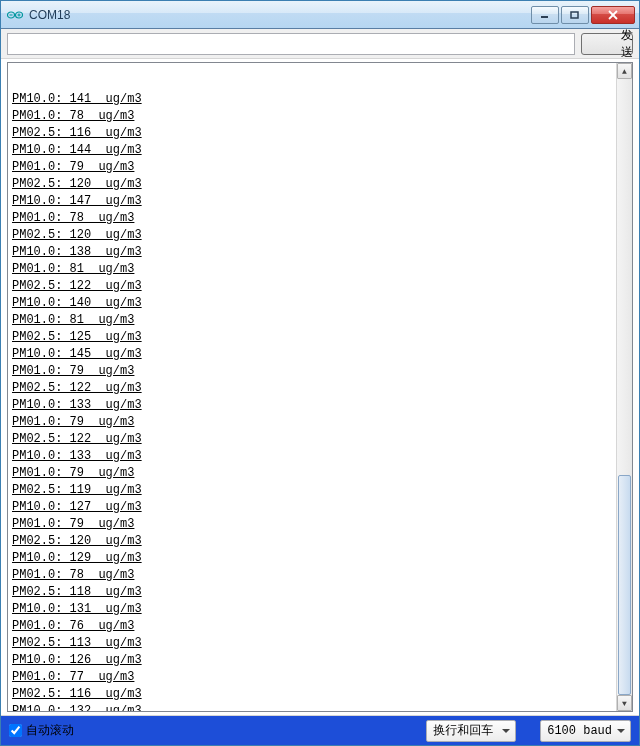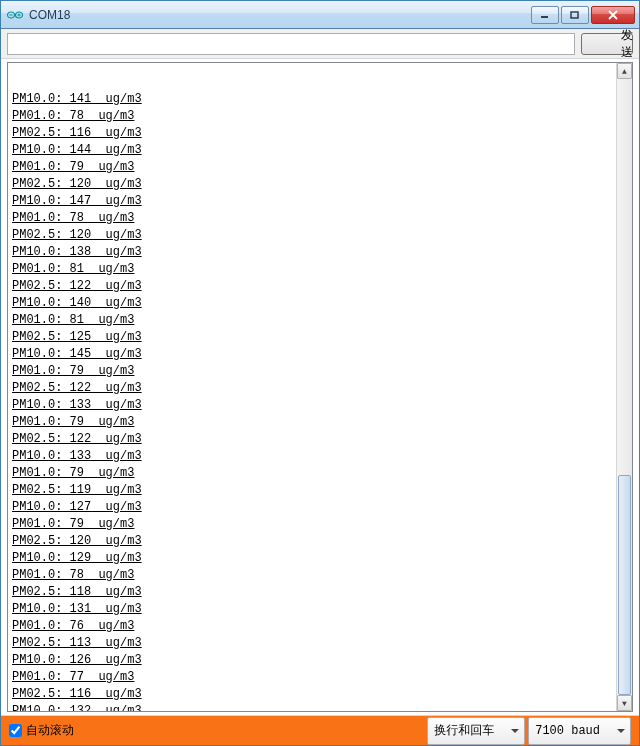--- a/index.html
+++ b/index.html
@@ -156,43 +156,43 @@
       left: 1px;
       right: 1px;
       bottom: 0;
       height: 220px;
       background: linear-gradient(to right, #e6eef7, #c8dbef);
       border: 1px solid #8aa7c7;
       border-radius: 2px;
     }
     .statusbar {
       height: 30px;
-      background: #f97316;
+      background: #1d4ed8;
       border-top: 1px solid #d6d6d6;
       display: flex;
       align-items: center;
       padding: 3px 8px;
-      gap: 3px;
+      gap: 24px;
     }
     .check {
       display: flex;
       align-items: center;
       gap: 4px;
       flex: 1;
     }
     .check input {
       width: 13px;
       height: 13px;
     }
     .combo {
-      height: 28px;
+      height: 22px;
       border: 1px solid #abadb3;
       background: linear-gradient(to bottom, #fdfdfd, #ececec);
       border-radius: 2px;
-      padding: 0 30px 0 6px;
+      padding: 0 18px 0 6px;
       font-size: 12px;
       display: flex;
       align-items: center;
       position: relative;
       min-width: 90px;
       font-family: "Consolas", "Courier New", monospace;
     }
     .combo::after {
       content: "";
       position: absolute;
@@ -256,16 +256,16 @@
       </div>
     </div>
   </div>
 
   <div class="statusbar">
     <label class="check">
       <input type="checkbox" checked="" style="">
       <span>自动滚动</span>
     </label>
     <div class="combo">换行和回车</div>
-    <div class="combo">7100 baud</div>
+    <div class="combo">6100 baud</div>
   </div>
 
 </div>
 
 </body></html>

